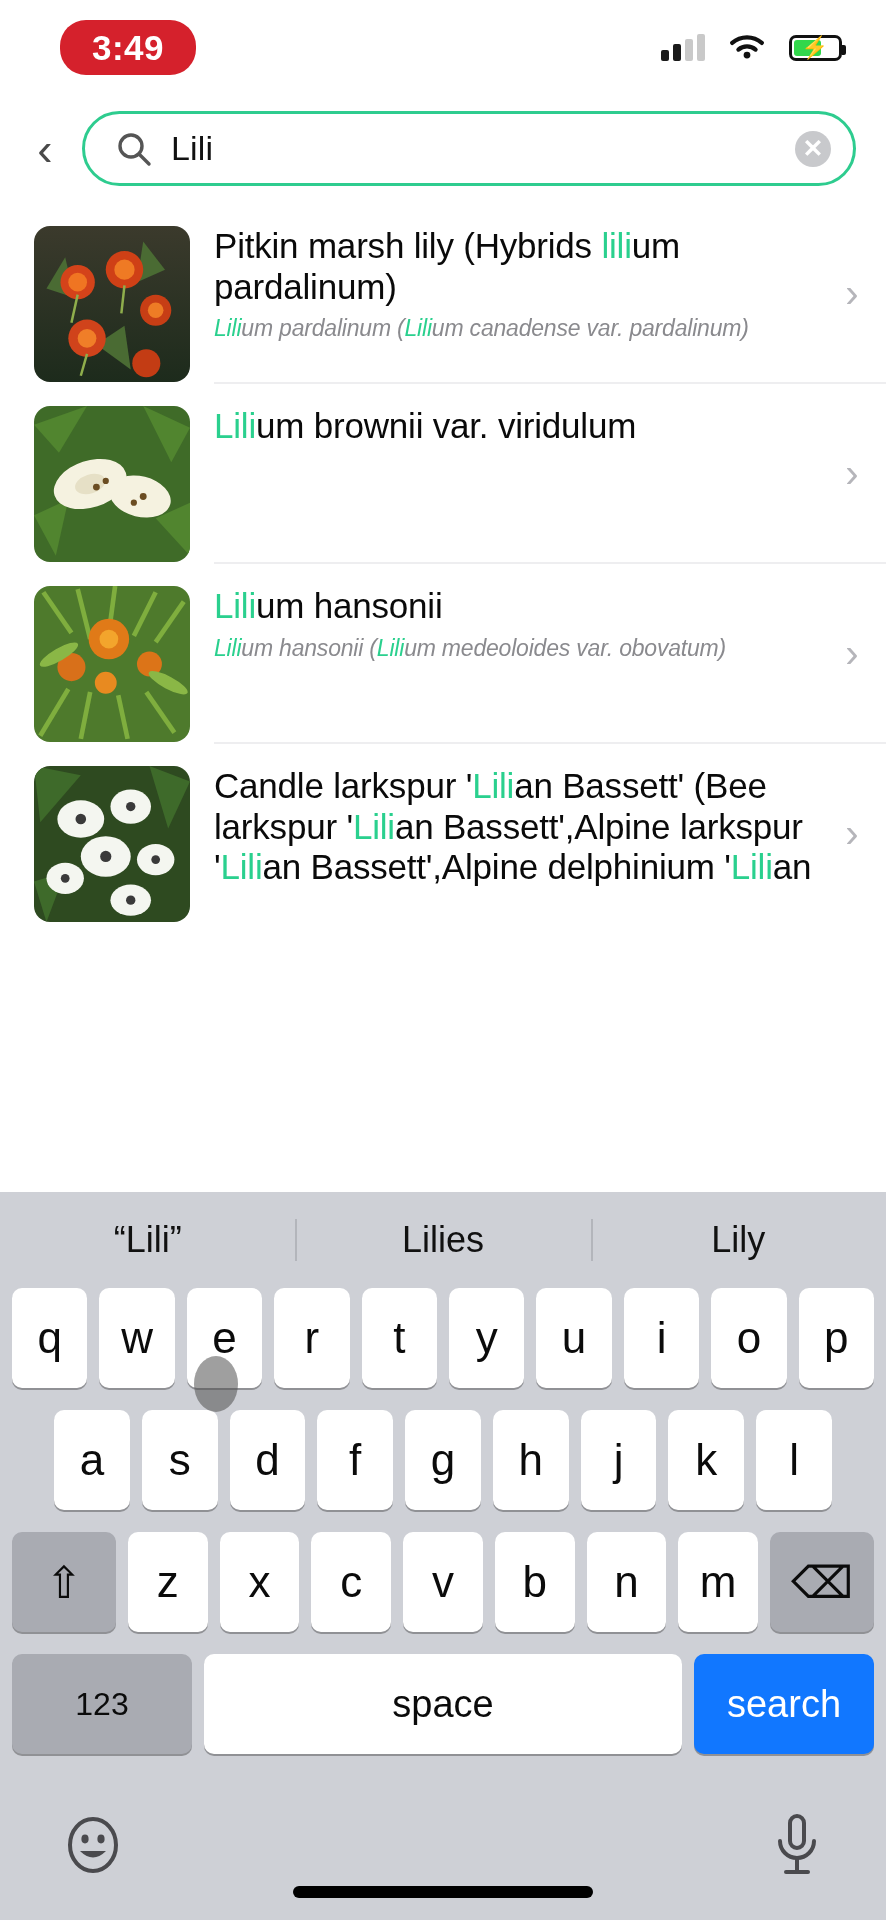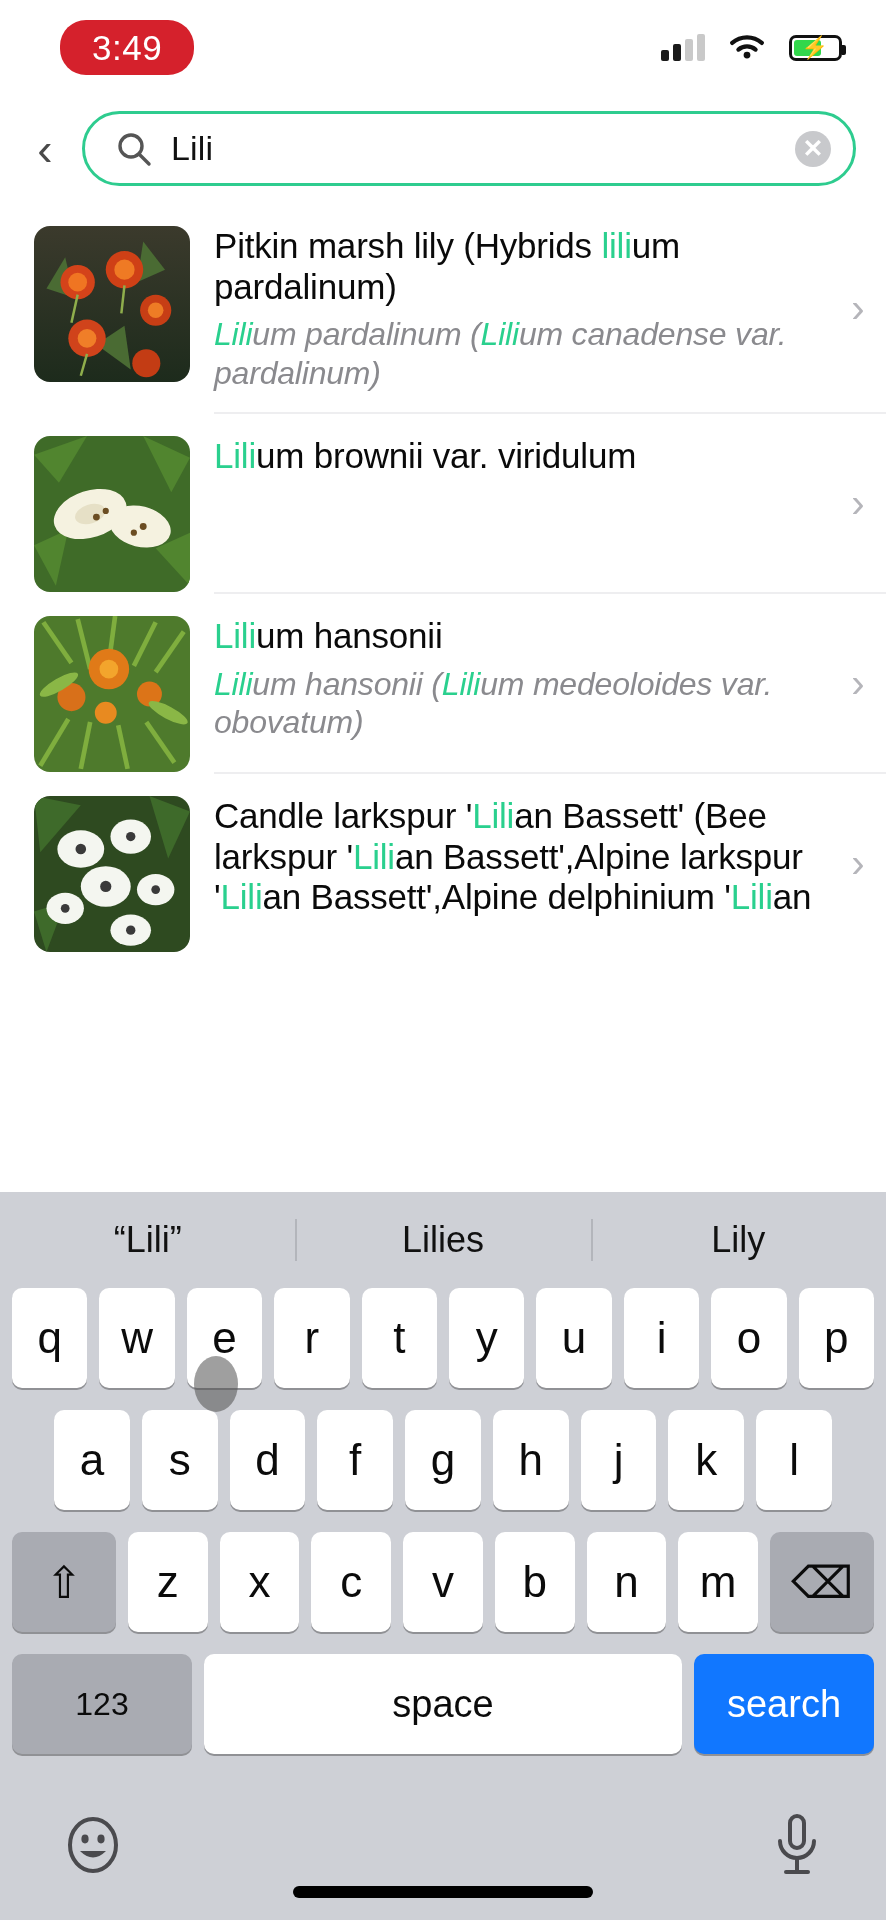--- a/index.html
+++ b/index.html
@@ -13,21 +13,21 @@
 
   
   .status-bar{
     height:95px; width:100%;
     display:flex; align-items:center; justify-content:space-between;
     padding:0 44px 0 60px;
     background:#fff;
   }
   .time-pill{
     background:#d5212c; color:#fff;
-    font-size:35px; font-weight:400;
+    font-size:35px; font-weight:700;
     padding:10px 32px; border-radius:26px;
     letter-spacing:0.5px;
     line-height:1;
   }
   .status-right{ display:flex; align-items:center; gap:22px; }
   .signal{ display:flex; align-items:flex-end; gap:4px; height:26px; }
   .signal i{ display:block; width:8px; background:#1a1a1a; border-radius:2px; }
   .signal i:nth-child(1){ height:11px; }
   .signal i:nth-child(2){ height:17px; }
   .signal i:nth-child(3){ height:22px; background:#c9c9c9; }
@@ -71,39 +71,39 @@
     flex:0 0 auto; width:36px; height:36px; border-radius:50%;
     background:#c8c9cc; color:#fff;
     display:flex; align-items:center; justify-content:center;
     font-size:25px; line-height:1; font-weight:600;
   }
 
   
   .results{ width:100%; background:#fff; }
   .result-row{
     display:flex; align-items:flex-start;
-    padding:0 2px 0 34px;
+    padding:0 8px 0 34px;
     min-height:170px;
     position:relative;
   }
   .thumb{
     width:156px; height:156px; flex:0 0 auto;
     border-radius:16px; overflow:hidden;
     margin-top:22px; margin-right:24px;
   }
   .thumb svg{ display:block; width:100%; height:100%; }
   .res-body{
     flex:1; padding:22px 0 20px 0; min-width:0;
   }
   .res-title{
     font-size:35px; color:#0a0a0a; line-height:1.16; letter-spacing:-0.2px;
     word-wrap:break-word;
   }
   .res-sub{
-    font-size:32px; color:#8a8a8e; font-style:italic;
+    font-size:23px; color:#8a8a8e; font-style:italic;
     line-height:1.2; margin-top:8px; letter-spacing:-0.2px;
   }
   .hl{ color:#2ad08e; }
   .res-sub .hl{ color:#2ad08e; }
   .row-chevron{
     flex:0 0 auto; width:52px;
     align-self:center;
     text-align:center;
     color:#b5b5ba; font-size:40px; line-height:1; font-weight:300;
   }

